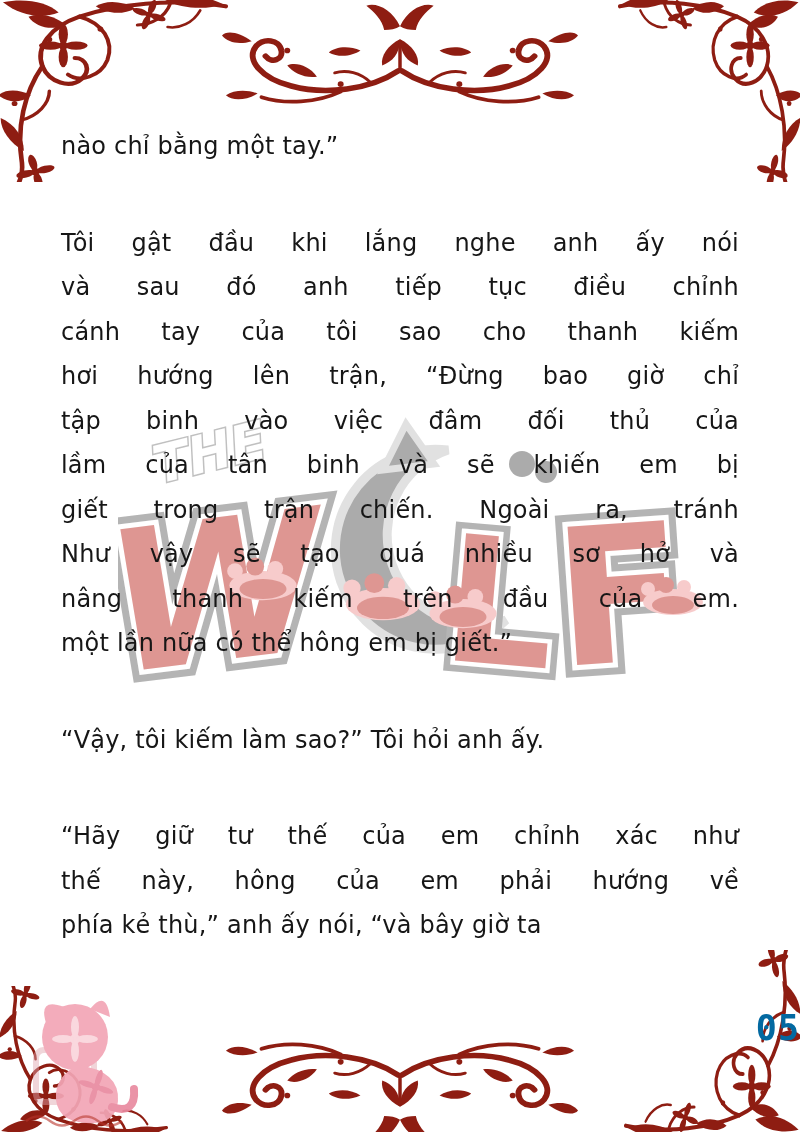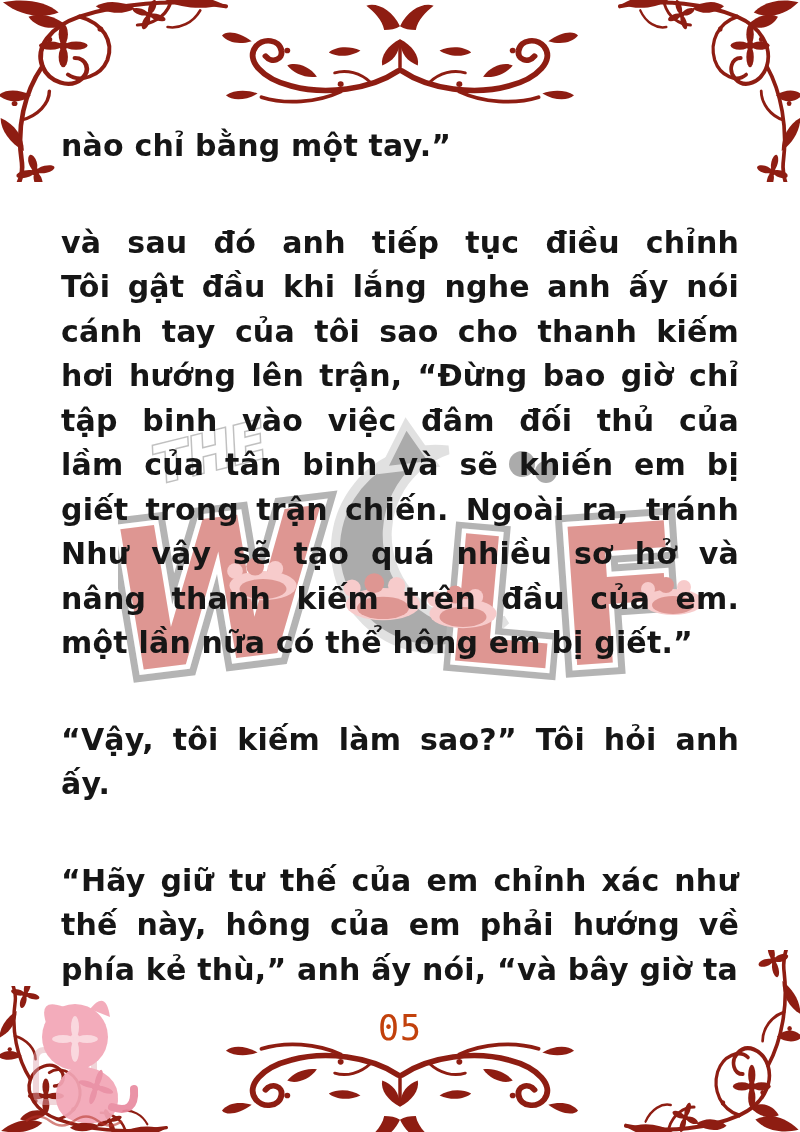--- a/index.html
+++ b/index.html
@@ -18,32 +18,31 @@
   .flourish{position:absolute;left:222px;width:356px;height:112px;}
   .flourish.top{top:2px;}
   .flourish.bottom{top:1032px;transform:scaleY(-1);}
   
   .wolf-wm{position:absolute;left:118px;top:412px;width:596px;height:302px;opacity:.55;z-index:1;}
   
   .mascot{position:absolute;left:8px;top:995px;width:170px;height:135px;z-index:2;}
   
   .text-body{
     position:absolute;left:61px;top:124px;width:678px;z-index:3;
-    font-size:30px;line-height:44.5px;color:var(--text);
+    font-size:24px;line-height:44.5px;color:var(--text);
     letter-spacing:.2px;
-    font-weight:bold;
   }
   .para{margin:0 0 52px 0;}
   .line{text-align:justify;}
   .line.just{text-align-last:justify;}
   
   .page-number{
-    position:absolute;left:0;top:1008px;width:100%;text-align:center;z-index:3;
+    position:absolute;left:0;top:1008px;width:100%;text-align:right;z-index:3;
     font-family:"DejaVu Sans Mono","Liberation Mono",monospace;
-    font-weight:normal;font-size:35px;color:#c2410c;letter-spacing:1px;
+    font-weight:bold;font-size:35px;color:#0369a1;letter-spacing:1px;
   }
 </style>
 </head>
 <body>
 
 <svg width="0" height="0" style="position:absolute">
   <defs>
 
     <symbol id="corner-ornament" viewBox="0 0 200 180" preserveAspectRatio="none">
       <g class="orn-s">
@@ -199,22 +198,22 @@
     </g>
     <path d="M18,126 q12,-9 24,0 q12,9 24,0 q12,-9 24,0 q12,9 24,0" fill="none" stroke="#b8322a" stroke-width="2.5" opacity="0.65"></path>
   </g>
 </svg>
 
 <div class="text-body">
     <div class="para">
       <div class="line">nào chỉ bằng một tay.”</div>
     </div>
     <div class="para">
+      <div class="line just">Tôi gật đầu khi lắng nghe anh ấy nói</div>
       <div class="line just">và sau đó anh tiếp tục điều chỉnh</div>
-      <div class="line just">Tôi gật đầu khi lắng nghe anh ấy nói</div>
       <div class="line just">cánh tay của tôi sao cho thanh kiếm</div>
       <div class="line just">hơi hướng lên trận, “Đừng bao giờ chỉ</div>
       <div class="line just">tập binh vào việc đâm đối thủ của</div>
       <div class="line just">lầm của tân binh và sẽ khiến em bị</div>
       <div class="line just">giết trong trận chiến. Ngoài ra, tránh</div>
       <div class="line just">Như vậy sẽ tạo quá nhiều sơ hở và</div>
       <div class="line just">nâng thanh kiếm trên đầu của em.</div>
       <div class="line">một lần nữa có thể hông em bị giết.”</div>
     </div>
     <div class="para">

